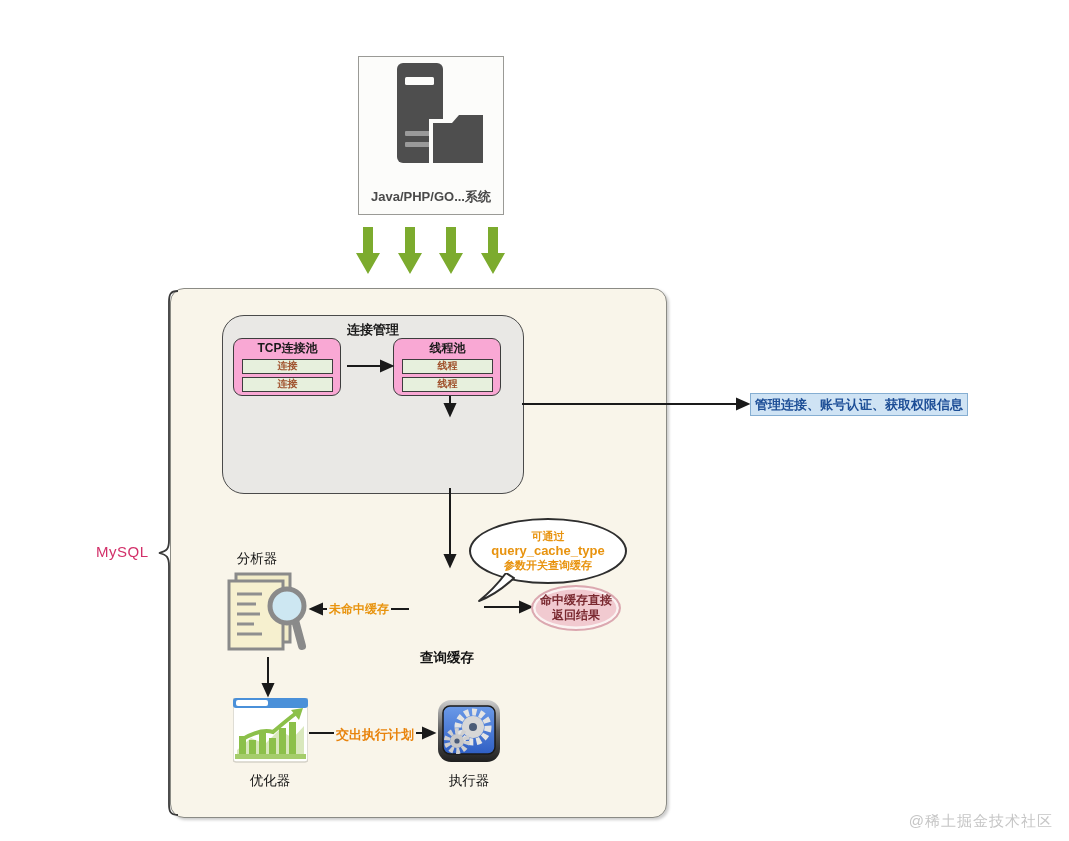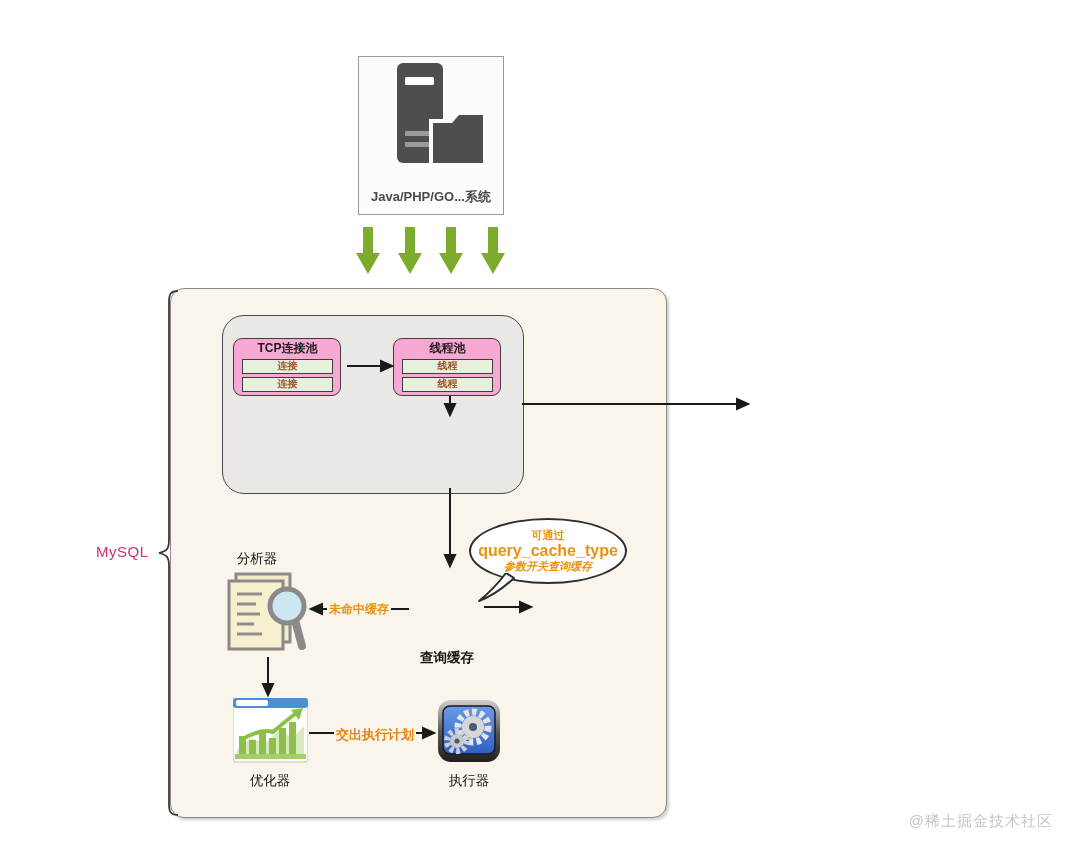--- a/index.html
+++ b/index.html
@@ -44,21 +44,21 @@
               border-radius:10px;display:flex;align-items:center;justify-content:center;
               font-size:15px;color:#555;letter-spacing:.5px;}
   .cachecaption{left:404px;top:649px;width:86px;text-align:center;font-size:13.5px;
                 font-weight:bold;color:#111;}
 
   
   .bubble{left:469px;top:518px;width:154px;height:62px;background:#fff;border:2px solid #2e2e2e;
           border-radius:50%;display:flex;flex-direction:column;align-items:center;
           justify-content:center;line-height:1.18;text-align:right;}
   .bubble span{font-weight:bold;color:#e8930e;}
-  .bub1{font-size:11px;} .bub2{font-size:16px;} .bub3{font-size:11px;font-style:italic;}
+  .bub1{font-size:11px;} .bub2{font-size:13px;} .bub3{font-size:11px;}
 
   
   .hitellipse{left:531px;top:585px;width:90px;height:46px;background:#f1cad0;
               border:2px solid #dba8b0;box-shadow:inset 0 0 0 2.5px #fbf3f2;border-radius:50%;
               display:flex;flex-direction:column;align-items:center;justify-content:center;
               font-size:12px;font-weight:bold;color:#7a2930;line-height:1.25;box-sizing:border-box;}
 
   
   .flowlabel{font-weight:bold;color:#e8930e;background:#f9f5ea;padding:0 2px;white-space:nowrap;}
   .misslabel{left:327px;top:601px;font-size:12px;}
@@ -88,32 +88,34 @@
   </div>
 
   <div class="abs z1 mysqlbox"></div>
 
   <svg class="abs z2" style="left:150px;top:285px;" width="35" height="535">
     <path d="M28,6 C20,6 19,10 19,17 L19,255 C19,264 17,266 9,268 C17,270 19,272 19,281 L19,519 C19,526 20,530 28,530" fill="none" stroke="#3a3a3a" stroke-width="1.8"></path>
   </svg>
   <div class="abs z3 mysql-label">MySQL</div>
 
   <div class="abs z1 connbox">
+    <div class="conntitle">连接管理</div>
     <div class="pool" style="left:10px;">
       <div class="pool-title">TCP连接池</div>
       <div class="pool-row">连接</div>
       <div class="pool-row">连接</div>
     </div>
     <div class="pool" style="left:170px;">
       <div class="pool-title">线程池</div>
       <div class="pool-row">线程</div>
       <div class="pool-row">线程</div>
     </div>
   </div>
 
+  <div class="abs z3 bluenote">管理连接、账号认证、获取权限信息</div>
 
   <div class="abs z3 stagelabel" style="left:227px;top:550px;width:60px;">分析器</div>
   <svg class="abs z2" style="left:226px;top:572px;" width="82" height="86">
     <rect x="10" y="2" width="54" height="68" fill="#f2ecc8" stroke="#8a8a8a" stroke-width="3"></rect>
     <rect x="3" y="9" width="54" height="68" fill="#f6f0cf" stroke="#8a8a8a" stroke-width="3"></rect>
     <g stroke="#8f8f8f" stroke-width="3">
       <line x1="11" y1="22" x2="36" y2="22"></line>
         <line x1="11" y1="32" x2="30" y2="32"></line>
       <line x1="11" y1="42" x2="34" y2="42"></line>
         <line x1="11" y1="52" x2="28" y2="52"></line>
@@ -127,20 +129,24 @@
 
   <div class="abs z3 bubble">
     <span class="bub1">可通过</span>
     <span class="bub2">query_cache_type</span>
     <span class="bub3">参数开关查询缓存</span>
   </div>
   <svg class="abs z3" style="left:478px;top:573px;" width="40" height="32">
     <path d="M28,0 Q16,16 1,28 Q19,21 36,5 Z" fill="#fff" stroke="#2e2e2e" stroke-width="2" stroke-linejoin="round"></path>
   </svg>
 
+  <div class="abs z3 hitellipse">
+    <span>命中缓存直接</span>
+    <span>返回结果</span>
+  </div>
 
   <svg class="abs z2" style="left:233px;top:698px;" width="75" height="66">
     <rect x="0" y="0" width="75" height="64" rx="3" fill="#ffffff" stroke="#d5d2c8" stroke-width="1.5"></rect>
     <rect x="0" y="0" width="75" height="10" rx="3" fill="#4a90d9"></rect>
     <rect x="3" y="2" width="32" height="6" rx="2" fill="#ffffff"></rect>
     <path d="M4,52 L18,40 L32,46 L46,32 L60,40 L71,28 L71,58 L4,58 Z" fill="#d9e8bd"></path>
     <g fill="#8cc04a">
       <rect x="6" y="38" width="7" height="20"></rect>
         <rect x="16" y="42" width="7" height="16"></rect>
       <rect x="26" y="34" width="7" height="24"></rect>

